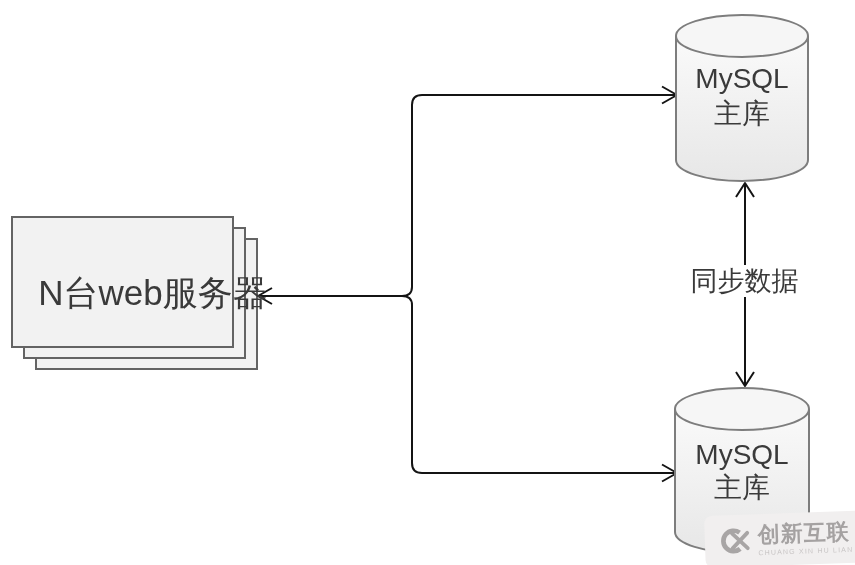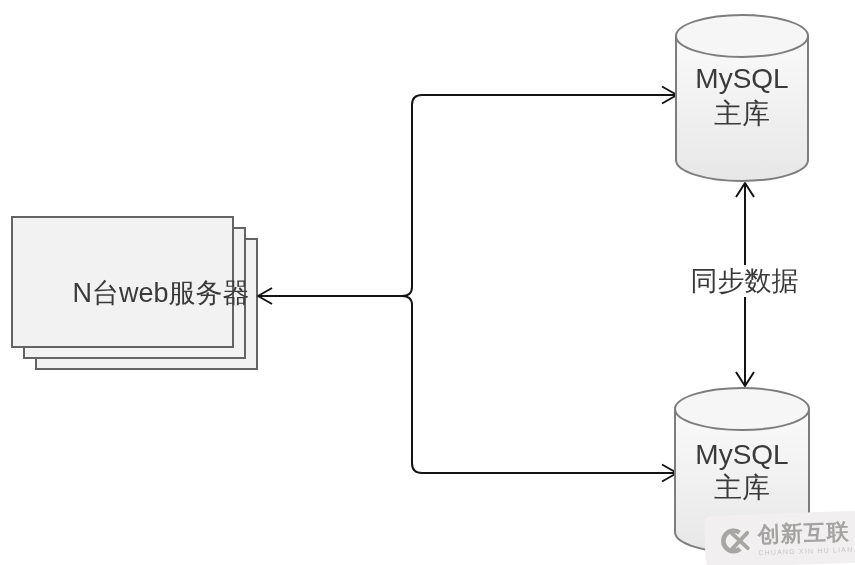--- a/index.html
+++ b/index.html
@@ -2,21 +2,21 @@
 <html><head>
 <meta charset="utf-8">
 <style>
   html,body{margin:0;padding:0;background:#fff;}
   #canvas{
     position:relative;width:855px;height:565px;background:#ffffff;
     overflow:hidden;font-family:"Liberation Sans","DejaVu Sans",sans-serif;
   }
   #shapes{position:absolute;left:0;top:0;}
   .label{position:absolute;color:#3a3a3a;text-align:center;}
-  .web-label{left:28px;top:277px;width:266px;font-size:27px;line-height:32px;}
+  .web-label{left:20px;top:277px;width:266px;font-size:35px;line-height:32px;}
   .cyl-label{font-size:28px;}
   .cyl-label span{display:block;}
   .cyl-top-label{left:676px;top:61px;width:132px;line-height:35px;}
   .cyl-bottom-label{left:675px;top:438px;width:134px;line-height:33px;}
   .sync-label-wrap{left:672px;top:265px;width:145px;display:flex;justify-content:center;}
   .sync-label-wrap span{background:#ffffff;padding:0 3px;font-size:27px;line-height:32px;}
   .watermark{
     position:absolute;left:704px;top:516px;width:170px;height:52px;
     background:#f1efef;border-radius:8px;
     transform:rotate(-2deg);transform-origin:left top;

